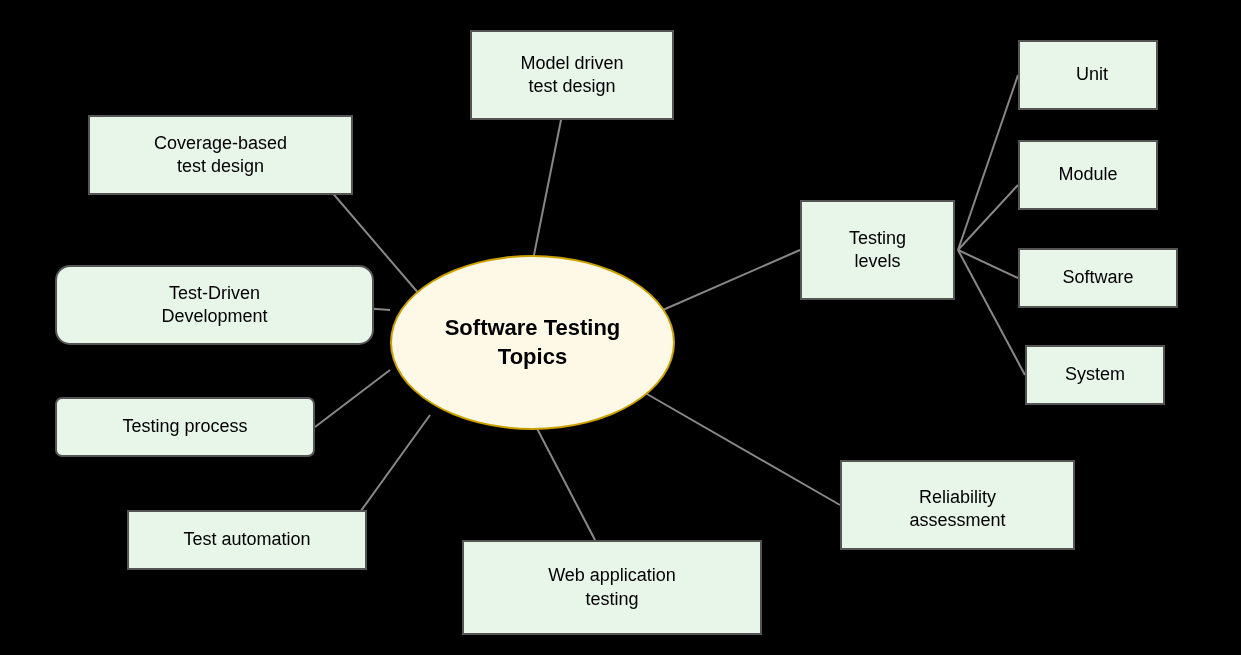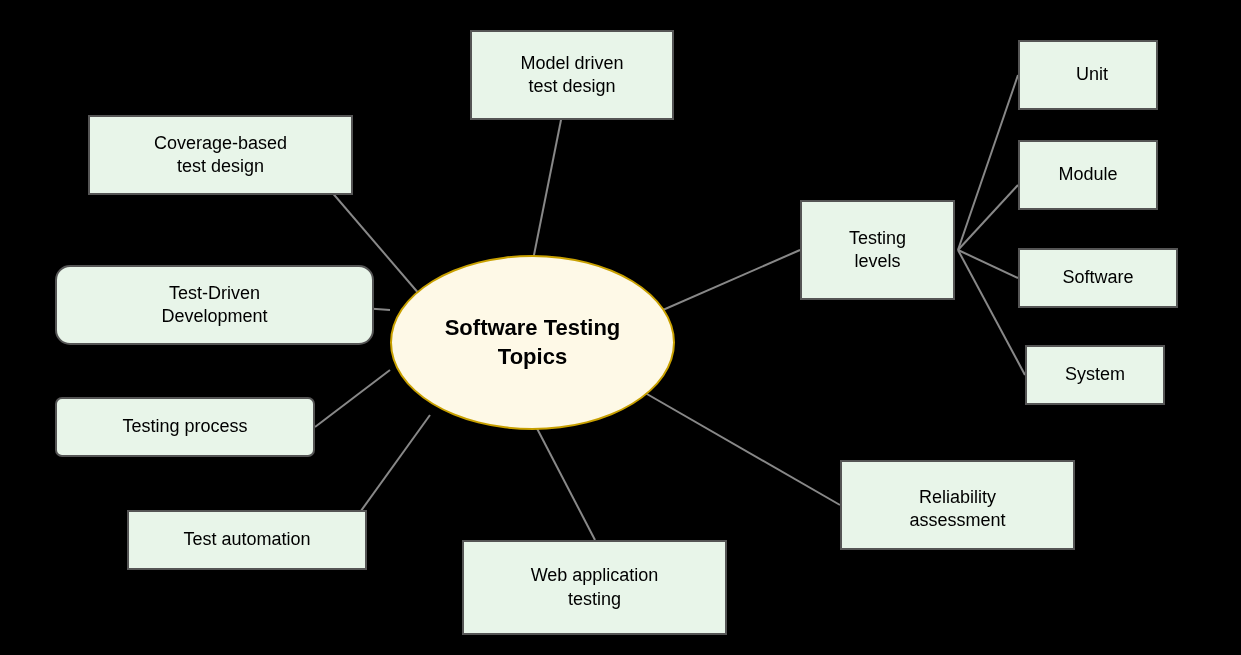--- a/index.html
+++ b/index.html
@@ -104,21 +104,21 @@
   </div>
 
   <div class="node" style="left: 55px; top: 397px; width: 260px; height: 60px; border-radius: 7px;">
     <span class="node-label">Testing process</span>
   </div>
 
   <div class="node" style="left: 100px; top: 510px; width: 240px; height: 60px; margin-left: 27px;">
     <span class="node-label">Test automation</span>
   </div>
 
-  <div class="node" style="left: 462px; top: 540px; width: 265px; height: 95px;">
+  <div class="node" style="left: 462px; top: 540px; width: 300px; height: 95px;">
     <span class="node-label" style="white-space: pre-line;">Web application
 testing</span>
   </div>
 
   <div class="node" style="left: 840px; top: 460px; width: 235px; height: 90px;">
     <span class="node-label" style="white-space: pre-line; margin-top: 8px;">Reliability
 assessment</span>
   </div>
 
   <div class="node" style="left: 800px; top: 200px; width: 155px; height: 100px;">

